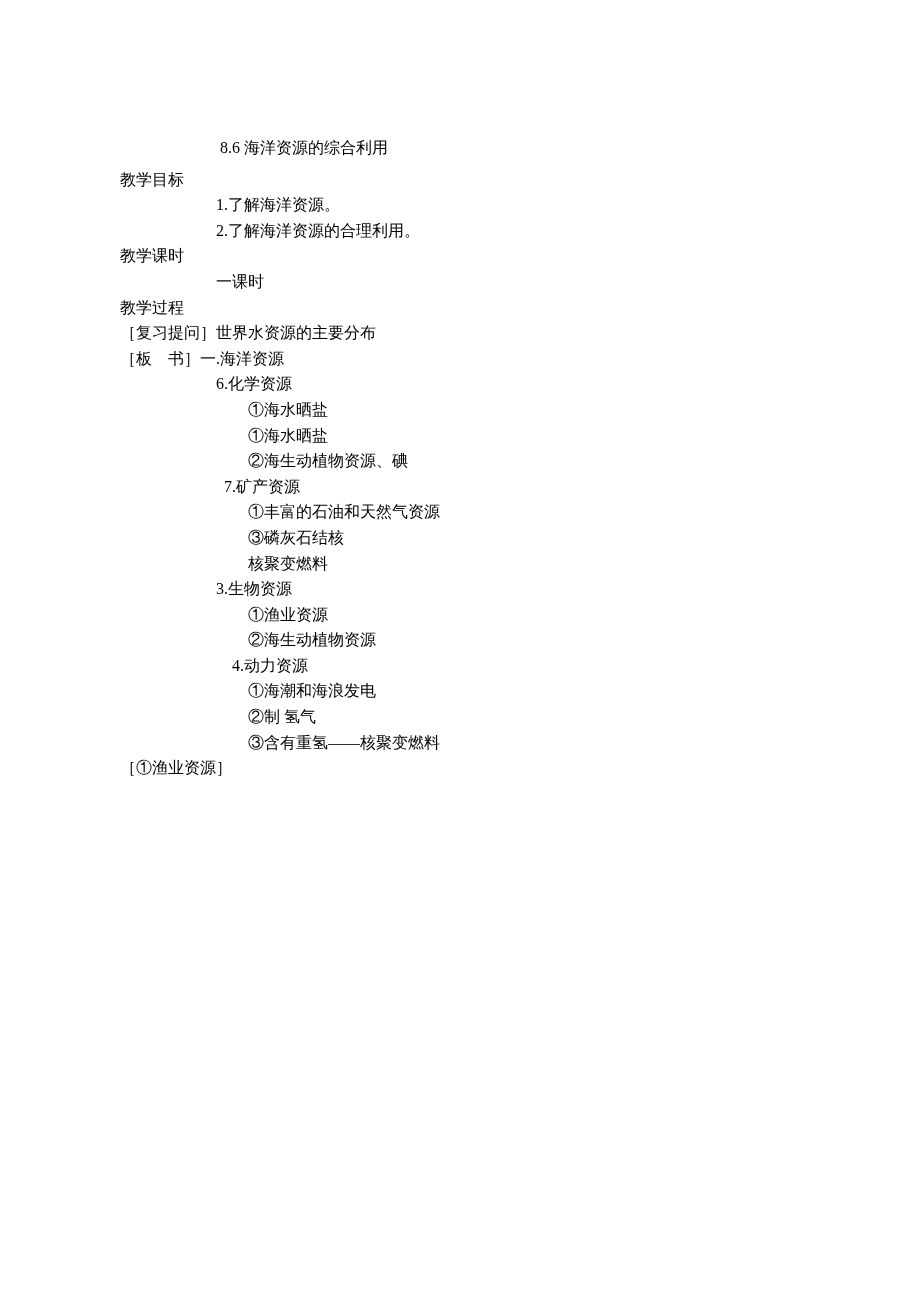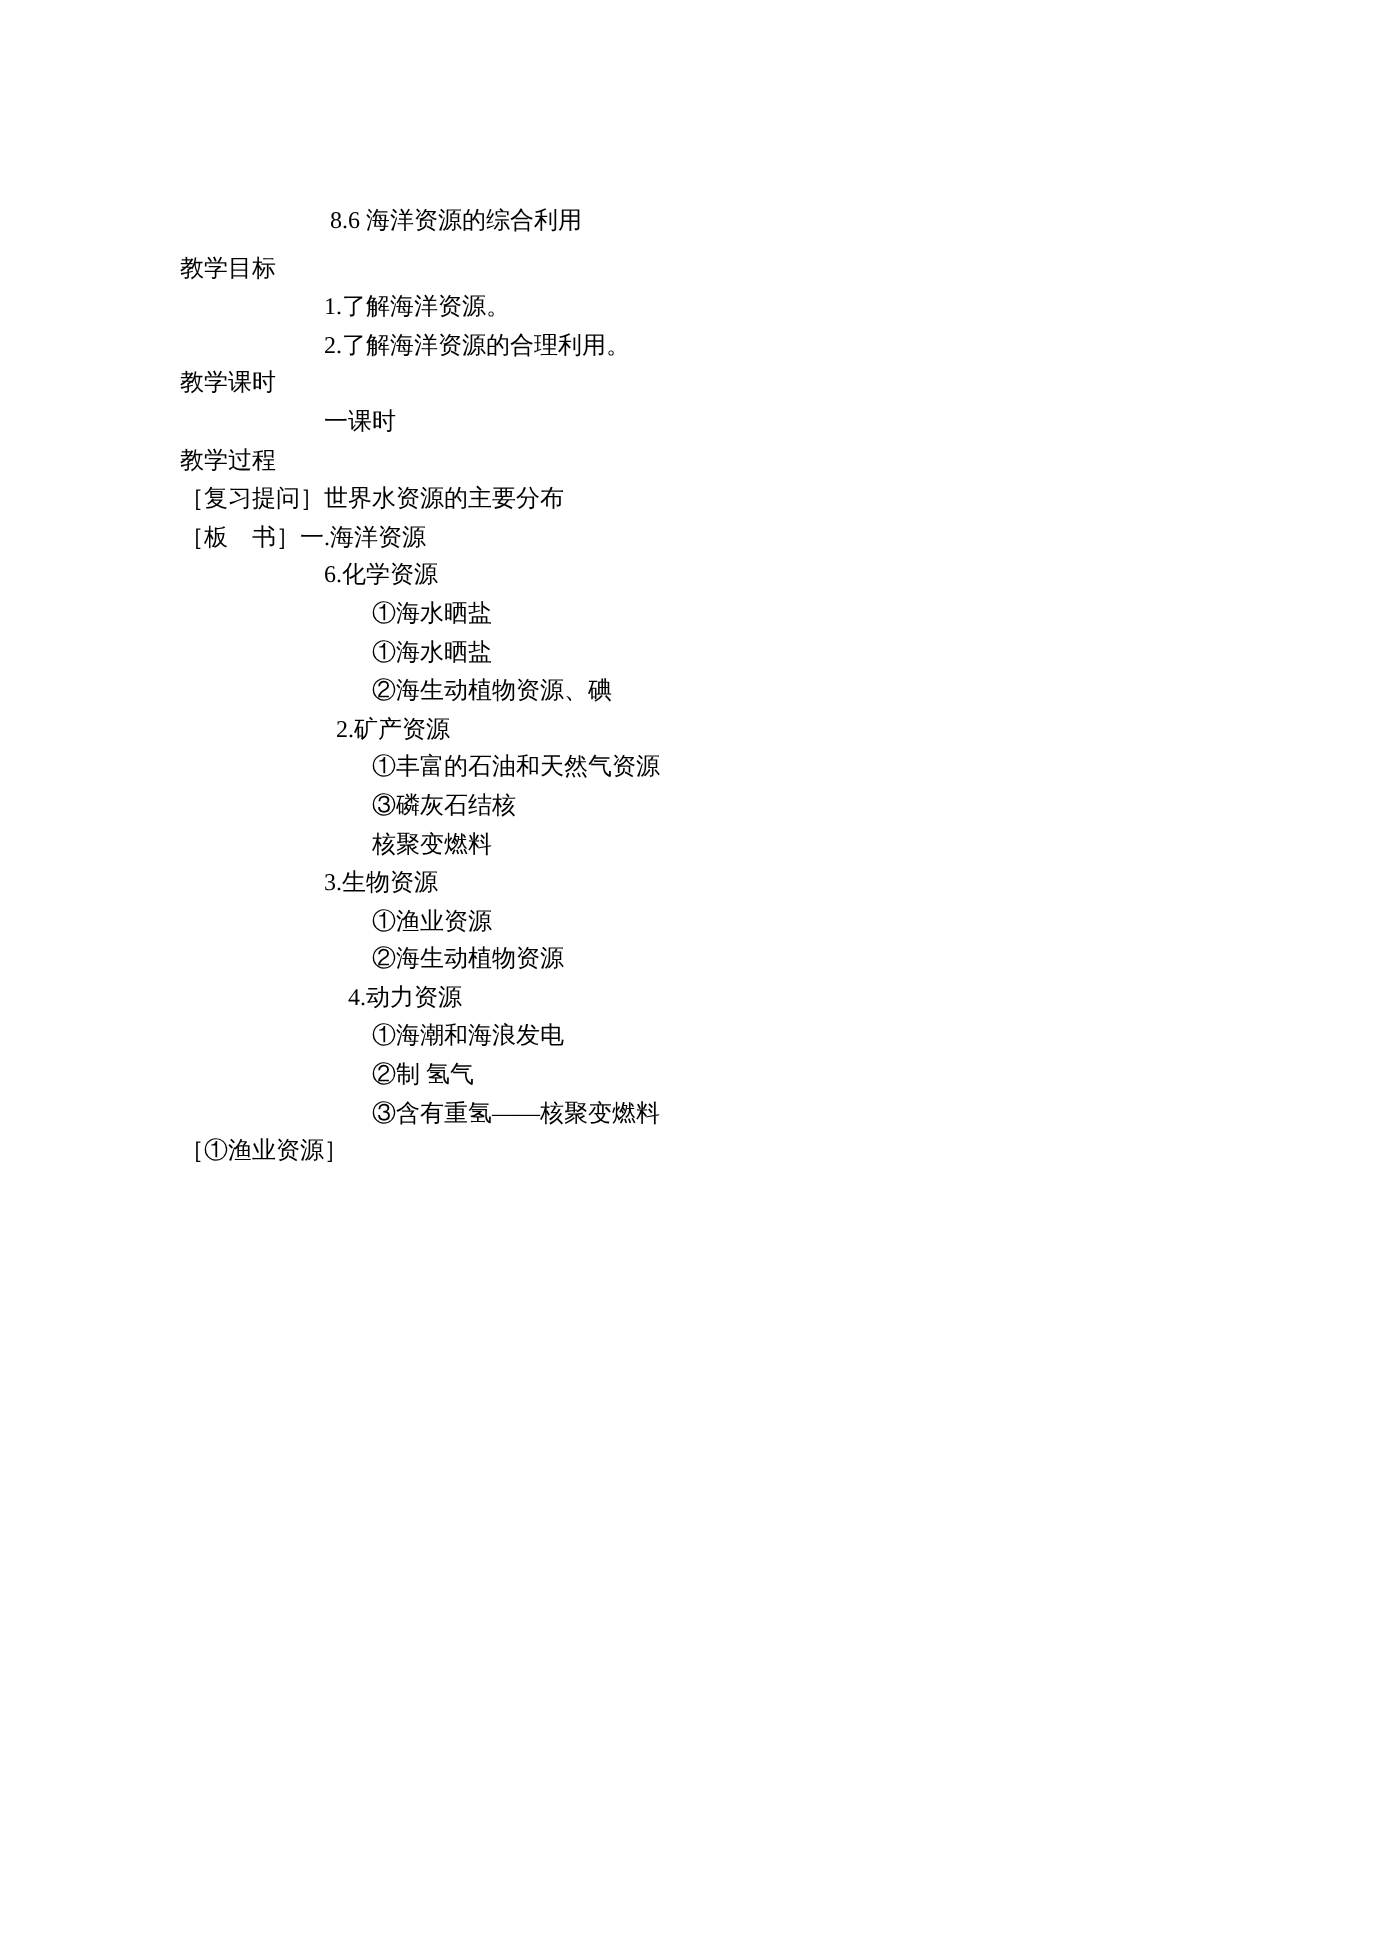--- a/index.html
+++ b/index.html
@@ -55,21 +55,21 @@
 
 <div class="line"><span>［复习提问］</span><span>世界水资源的主要分布</span></div>
 
 <div class="line"><span>［板    书］</span><span>一.海洋资源</span></div>
 
 <div class="line indent-1">6.化学资源</div>
 <div class="line indent-2">①海水晒盐</div>
 <div class="line indent-2">①海水晒盐</div>
 <div class="line indent-2">②海生动植物资源、碘</div>
 
-<div class="line indent-4">2.矿产资源</div>
+<div class="line indent-4">7.矿产资源</div>
 <div class="line indent-2">①丰富的石油和天然气资源</div>
 <div class="line indent-2">③磷灰石结核</div>
 <div class="line indent-2">核聚变燃料</div>
 
 <div class="line indent-1">3.生物资源</div>
 <div class="line indent-2">①渔业资源</div>
 <div class="line indent-2">②海生动植物资源</div>
 
 <div class="line indent-3">4.动力资源</div>
 <div class="line indent-2">①海潮和海浪发电</div>

